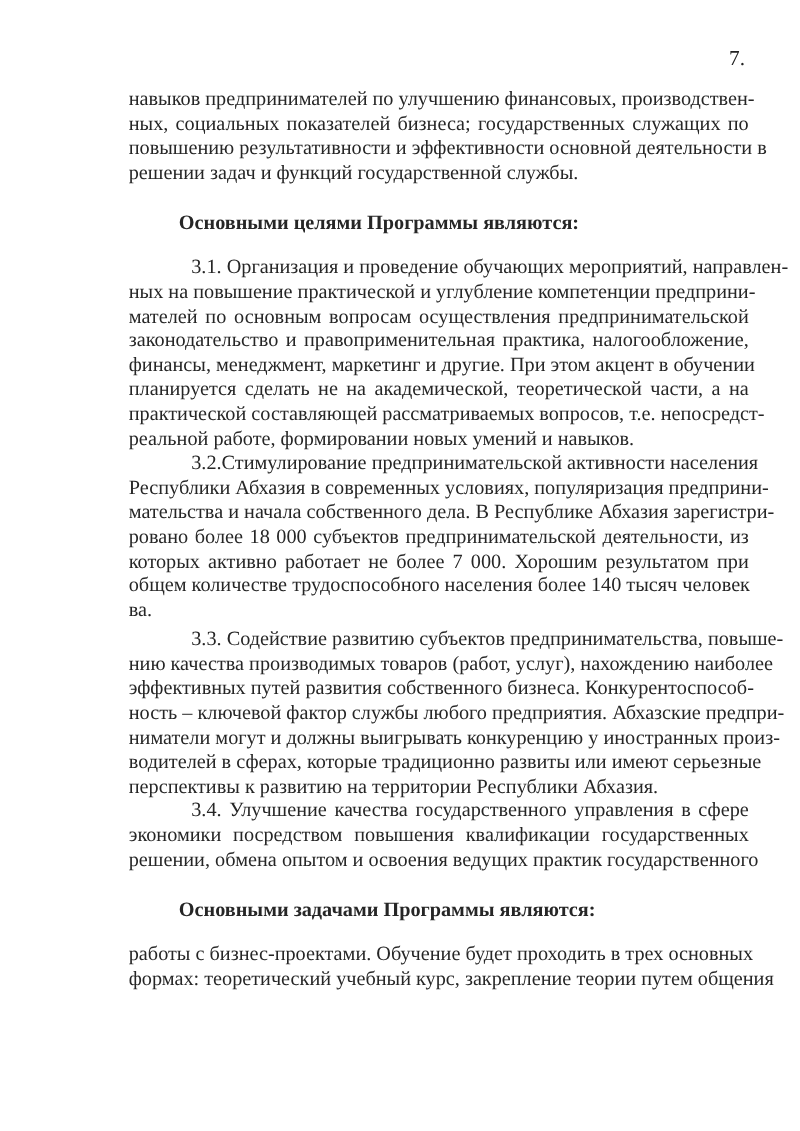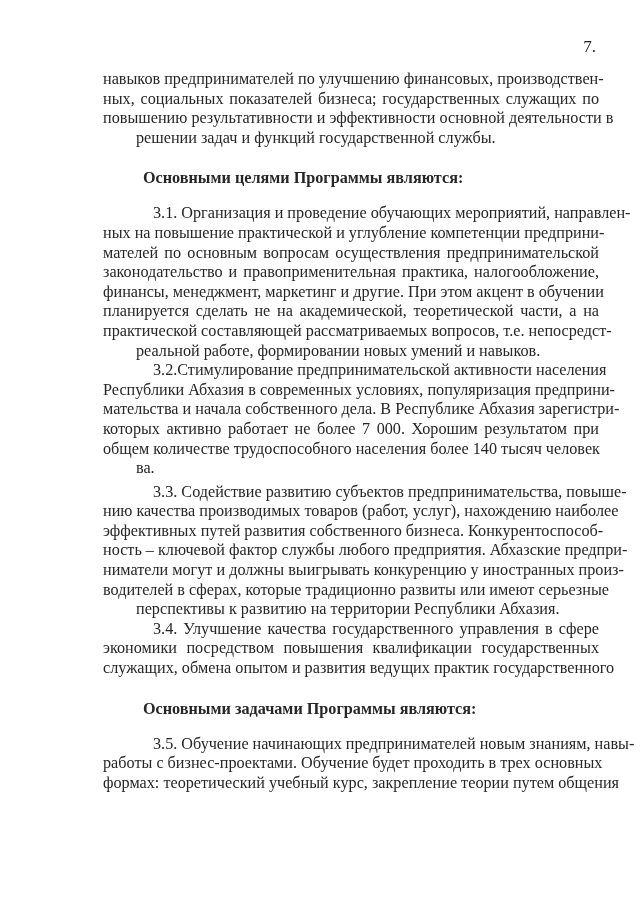--- a/index.html
+++ b/index.html
@@ -10,21 +10,21 @@
     font-family: "Liberation Serif", serif; font-size: 17px; color: #222;
   }
   .body {
     position: absolute; left: 103px; top: 70px; width: 496px;
     font-family: "Liberation Serif", serif; font-size: 16.2px; color: #262626;
   }
   .line {
     display: block; height: 19.6px; line-height: 19.6px;
     text-align: justify; text-align-last: justify; white-space: nowrap;
   }
-  .line.last { text-align-last: left; margin-left: 33px; }
+  .line.last { text-align-last: left; }
   .line.indent { padding-left: 50px; font-family: Liberation Serif, serif; }
   .heading {
     font-weight: bold; padding-left: 40px; height: 20px; line-height: 20px;
     text-align-last: left;
   }
   .gap-small { height: 20px; }
   .gap-after-heading { height: 16px; }
   .para { display: block; }
 </style>
 </head>
@@ -54,45 +54,45 @@
       <span class="line">финансы, менеджмент, маркетинг и другие. При этом акцент в обучении</span>
       <span class="line">планируется сделать не на академической, теоретической части, а на</span>
       <span class="line">практической составляющей рассматриваемых вопросов, т.е. непосредст-</span>
       <span class="line last">реальной работе, формировании новых умений и навыков.</span>
     </div>
 
     <div class="para">
       <span class="line indent">3.2.Стимулирование предпринимательской активности населения</span>
       <span class="line">Республики Абхазия в современных условиях, популяризация предприни-</span>
       <span class="line">мательства и начала собственного дела. В Республике Абхазия зарегистри-</span>
+      <span class="line">ровано более 18 000 субъектов предпринимательской деятельности, из</span>
       <span class="line">которых активно работает не более 7 000. Хорошим результатом при</span>
       <span class="line">общем количестве трудоспособного населения более 140 тысяч человек</span>
       <span class="line last">ва.</span>
     </div>
 
     <div class="para" style="margin-top:4px;">
       <span class="line indent">3.3. Содействие развитию субъектов предпринимательства, повыше-</span>
       <span class="line">нию качества производимых товаров (работ, услуг), нахождению наиболее</span>
       <span class="line">эффективных путей развития собственного бизнеса. Конкурентоспособ-</span>
       <span class="line">ность – ключевой фактор службы любого предприятия. Абхазские предпри-</span>
       <span class="line">ниматели могут и должны выигрывать конкуренцию у иностранных произ-</span>
       <span class="line">водителей в сферах, которые традиционно развиты или имеют серьезные</span>
       <span class="line last">перспективы к развитию на территории Республики Абхазия.</span>
     </div>
 
     <div class="para">
       <span class="line indent">3.4. Улучшение качества государственного управления в сфере</span>
       <span class="line">экономики посредством повышения квалификации государственных</span>
-      <span class="line">служащих, обмена опытом и развития ведущих практик государственного</span>
+      <span class="line">решении, обмена опытом и освоения ведущих практик государственного</span>
     </div>
 
     <div class="gap-small"></div>
     <div class="line heading">Основными задачами Программы являются:</div>
     <div class="gap-after-heading"></div>
 
     <div class="para">
-      <span class="line indent">3.5. Обучение начинающих предпринимателей новым знаниям, навы-</span>
       <span class="line">работы с бизнес-проектами. Обучение будет проходить в трех основных</span>
       <span class="line">формах: теоретический учебный курс, закрепление теории путем общения</span>
 
     </div>
   </div>
 </div>
 
 </body></html>

